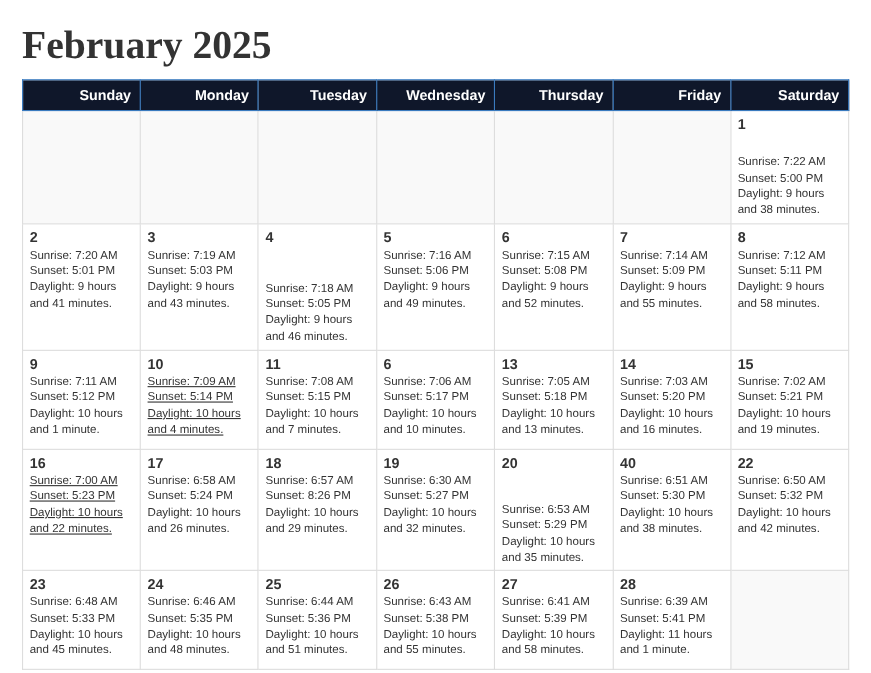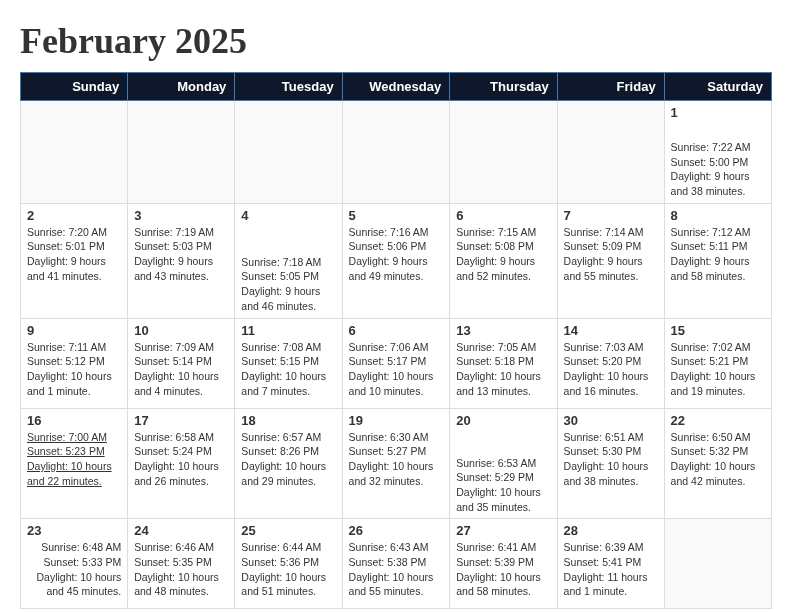--- a/index.html
+++ b/index.html
@@ -166,21 +166,21 @@
       </tr>
       <tr class="week-row">
         <td>
           <span class="day-num">9</span>
           <div class="day-info" style="white-space: pre-line;">Sunrise: 7:11 AM
 Sunset: 5:12 PM
 Daylight: 10 hours and 1 minute.</div>
         </td>
         <td>
           <span class="day-num">10</span>
-          <div class="day-info" style="white-space: pre-line;">Sunrise: 7:09 AM
+          <div class="day-info" style="white-space: pre-line; text-decoration: underline;">Sunrise: 7:09 AM
 Sunset: 5:14 PM
 Daylight: 10 hours and 4 minutes.</div>
         </td>
         <td>
           <span class="day-num">11</span>
           <div class="day-info" style="white-space: pre-line;">Sunrise: 7:08 AM
 Sunset: 5:15 PM
 Daylight: 10 hours and 7 minutes.</div>
         </td>
         <td>
@@ -233,36 +233,36 @@
 Sunset: 5:27 PM
 Daylight: 10 hours and 32 minutes.</div>
         </td>
         <td>
           <span class="day-num">20</span>
           <div class="day-info" style="white-space: pre-line; margin-top: 28px;">Sunrise: 6:53 AM
 Sunset: 5:29 PM
 Daylight: 10 hours and 35 minutes.</div>
         </td>
         <td>
-          <span class="day-num">30</span>
+          <span class="day-num">40</span>
           <div class="day-info" style="white-space: pre-line;">Sunrise: 6:51 AM
 Sunset: 5:30 PM
 Daylight: 10 hours and 38 minutes.</div>
         </td>
         <td>
           <span class="day-num">22</span>
           <div class="day-info" style="white-space: pre-line;">Sunrise: 6:50 AM
 Sunset: 5:32 PM
 Daylight: 10 hours and 42 minutes.</div>
         </td>
       </tr>
       <tr class="week-row">
         <td>
           <span class="day-num">23</span>
-          <div class="day-info" style="white-space: pre-line; text-align: right;">Sunrise: 6:48 AM
+          <div class="day-info" style="white-space: pre-line;">Sunrise: 6:48 AM
 Sunset: 5:33 PM
 Daylight: 10 hours and 45 minutes.</div>
         </td>
         <td>
           <span class="day-num">24</span>
           <div class="day-info" style="white-space: pre-line;">Sunrise: 6:46 AM
 Sunset: 5:35 PM
 Daylight: 10 hours and 48 minutes.</div>
         </td>
         <td>

